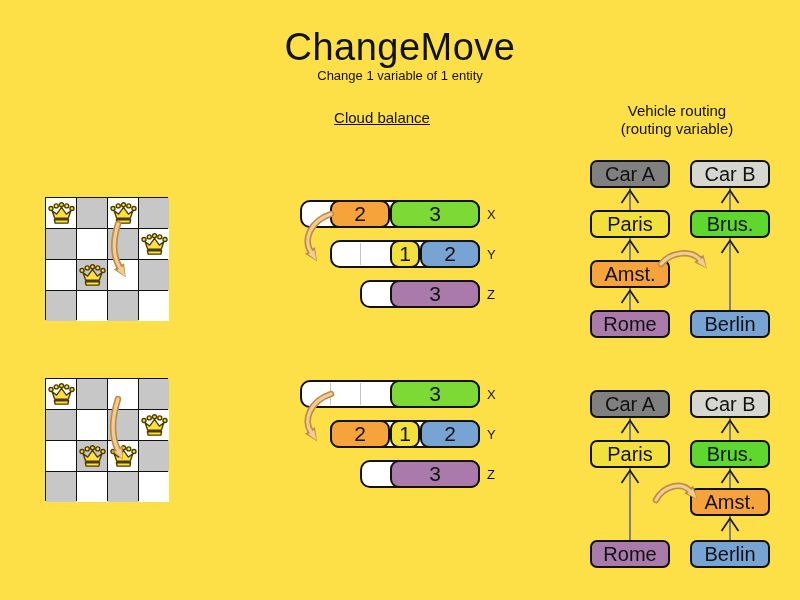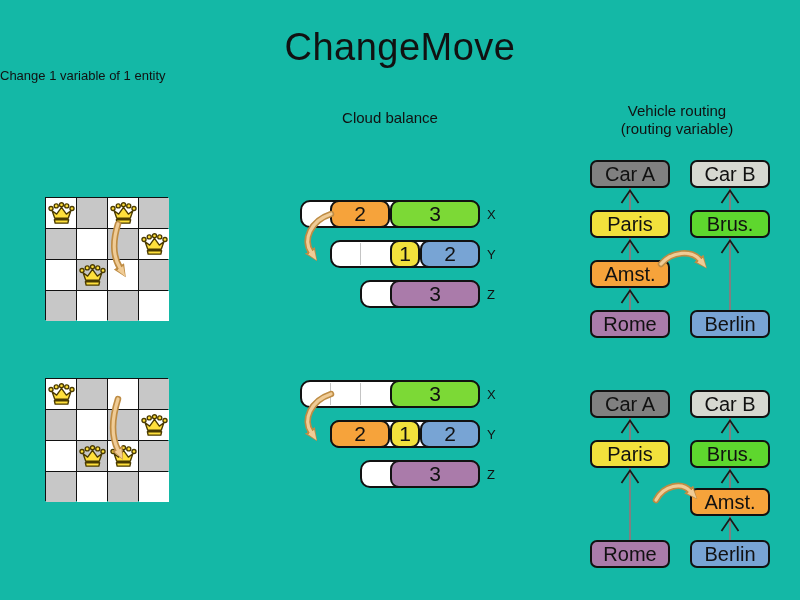--- a/index.html
+++ b/index.html
@@ -1,26 +1,26 @@
 <!DOCTYPE html>
 <html><head>
 <meta charset="utf-8">
 <style>
   html,body{margin:0;padding:0;background:#fff;}
-  .canvas{position:relative;width:800px;height:600px;background:#14b8a6;overflow:hidden;
+  .canvas{position:relative;width:800px;height:600px;background:#fde047;overflow:hidden;
           font-family:"Liberation Sans",sans-serif;color:#111;}
   .layer{position:absolute;left:0;top:0;width:800px;height:600px;}
   #under-layer{z-index:0;}
   #over-layer{z-index:5;pointer-events:none;}
   .abs{position:absolute;z-index:1;box-sizing:border-box;}
   .title{left:0;top:26px;width:800px;text-align:center;font-size:38px;letter-spacing:0.5px;}
-  .subtitle{left:0;top:68px;width:800px;font-size:13px;}
+  .subtitle{left:0;top:68px;width:800px;text-align:center;font-size:13px;}
   .colhead{font-size:15px;text-align:center;}
   #h-nq{left:38px;top:109px;width:130px;}
-  #h-cb{left:300px;top:109px;width:180px;}
+  #h-cb{left:292px;top:109px;width:180px;text-decoration:underline;}
   #h-vr1{left:582px;top:102px;width:190px;}
   #h-vr2{left:582px;top:120px;width:190px;}
   .board{background:#111;border:1.5px solid #111;display:grid;gap:1px;}
   .cell{width:30px;height:30px;display:flex;align-items:center;justify-content:center;}
   .board-label{font-weight:700;font-size:14px;text-align:center;}
   .rowlab{font-family:"DejaVu Sans Mono",monospace;font-size:15px;}
   .cbar{border:2px solid #111;border-radius:10px;background:#fff;}
   .cblock{border:2px solid #111;border-radius:9px;display:flex;align-items:center;justify-content:center;
           font-size:21px;z-index:2;}
   .vrnode{border:2px solid #111;border-radius:7px;display:flex;align-items:center;justify-content:center;

